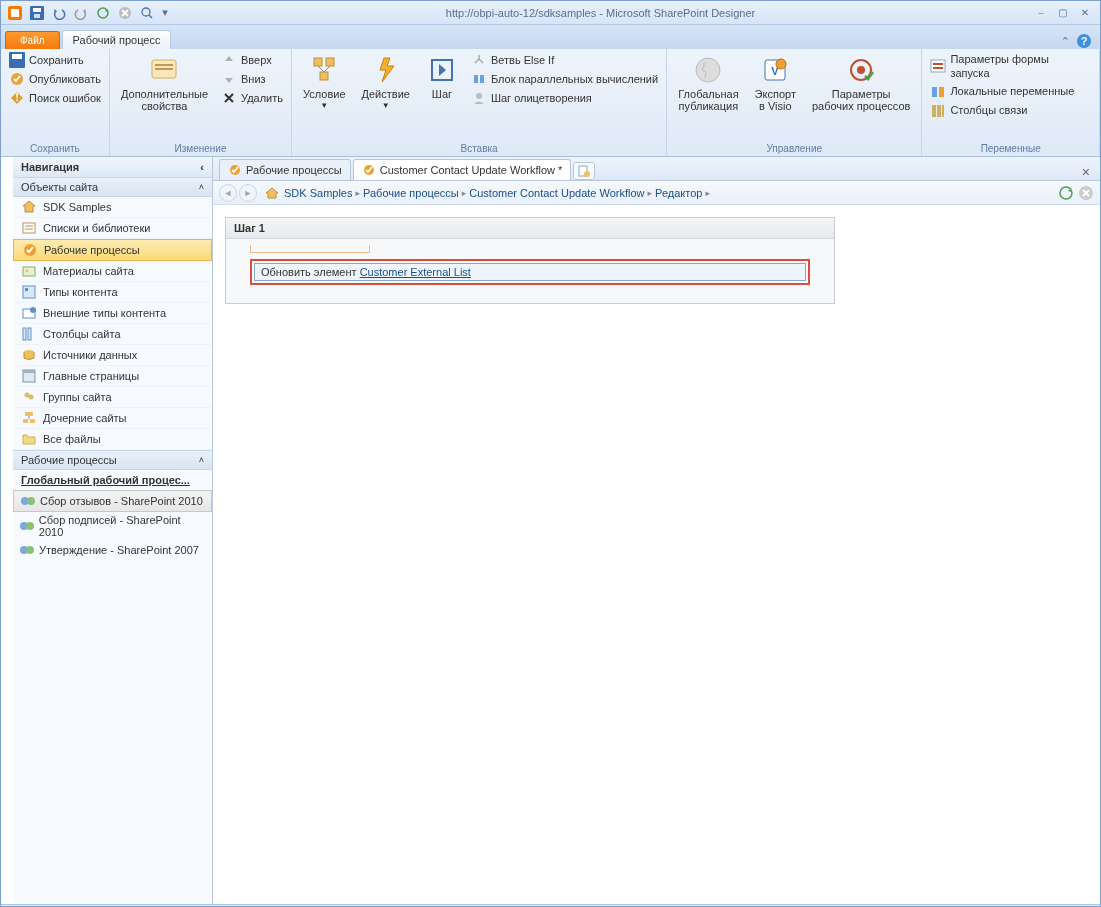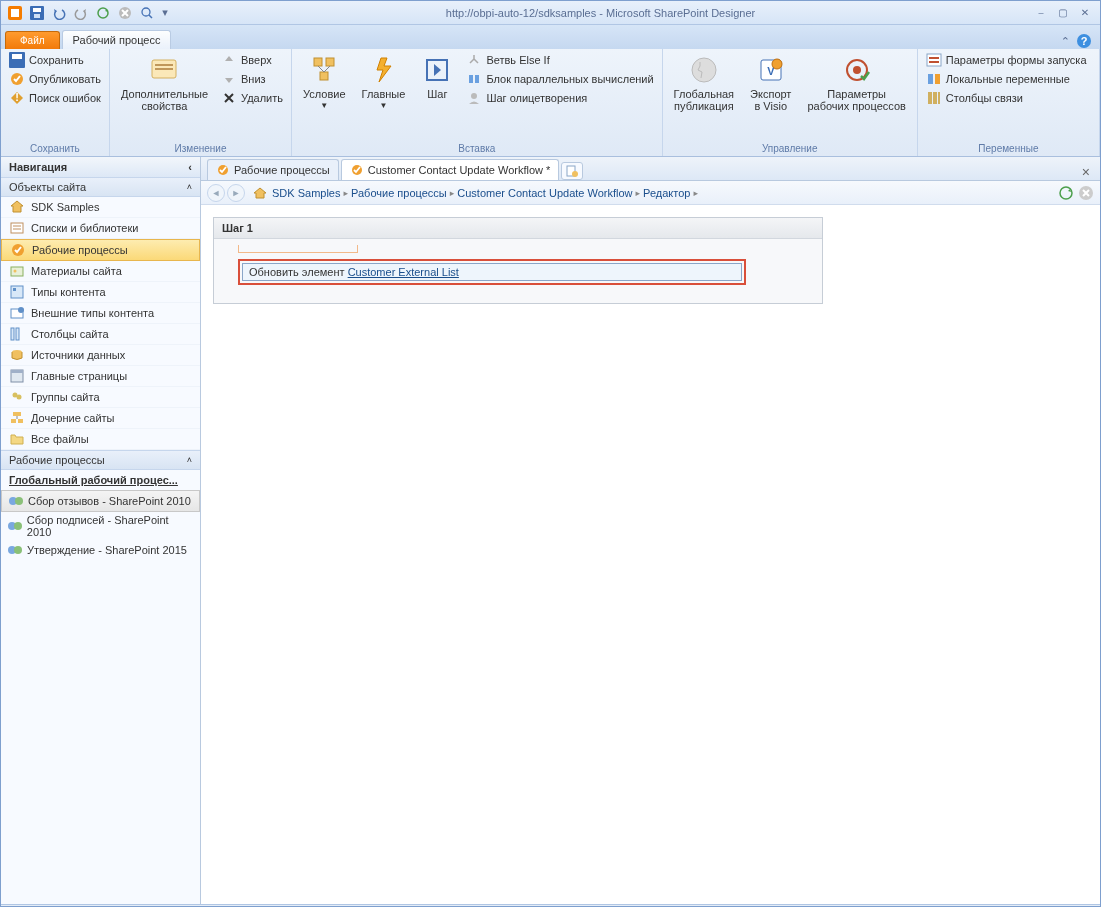--- a/index.html
+++ b/index.html
@@ -18,21 +18,21 @@
 .ribbon{height:108px;background:linear-gradient(to bottom,#eef4fb,#dfe9f6);border-bottom:1px solid #a9bfde;display:flex;}
 .rgroup{border-right:1px solid #c6d6ec;display:flex;flex-direction:column;padding:2px 6px 0 6px;}
 .rgroup-body{flex:1;display:flex;align-items:flex-start;gap:6px;}
 .rgroup-label{text-align:center;font-size:10px;color:#5f7ba8;padding:2px 0;}
 .rbtn{display:flex;flex-direction:column;align-items:center;gap:2px;padding:2px 4px;text-align:center;line-height:1.1;border:1px solid transparent;border-radius:2px;}
 .rbtn .ic{width:32px;height:32px;display:flex;align-items:center;justify-content:center;}
 .rsmall{display:flex;align-items:center;gap:4px;padding:1px 2px;line-height:1.3;}
 .rsmall .ic{width:16px;height:16px;display:flex;align-items:center;justify-content:center;}
 .rsmall.disabled{color:#a0a0a0;}
 .vstack{display:flex;flex-direction:column;gap:1px;}
-.main{display:flex;height:calc(100% - 24px - 24px - 88px - 22px);}
+.main{display:flex;height:calc(100% - 24px - 24px - 88px - 22px);margin-left:12px;}
 .nav{width:200px;border-right:1px solid #b8c9df;background:#f7faff;display:flex;flex-direction:column;}
 .nav-header{background:linear-gradient(to bottom,#f2f6fb,#dde8f6);padding:4px 8px;border-bottom:1px solid #c6d6ec;display:flex;align-items:center;justify-content:space-between;font-weight:bold;color:#3a5a8a;}
 .nav-sub{background:linear-gradient(to bottom,#e9f0fa,#d8e4f3);padding:3px 8px;border-bottom:1px solid #c6d6ec;display:flex;align-items:center;justify-content:space-between;}
 .nav-list{flex:0 0 auto;}
 .nav-item{display:flex;align-items:center;gap:6px;padding:2px 8px;border-bottom:1px solid #eef3fa;}
 .nav-item.selected{background:linear-gradient(to bottom,#fdecb0,#fbd978);border:1px solid #e8b64e;}
 .nav-item .nic{width:16px;height:16px;display:flex;align-items:center;justify-content:center;}
 .wf-section{border-top:1px solid #c6d6ec;}
 .wf-header{font-weight:bold;padding:4px 8px;white-space:nowrap;overflow:hidden;text-overflow:ellipsis;text-decoration:underline;}
 .wf-item{display:flex;align-items:center;gap:4px;padding:2px 6px;}
@@ -45,21 +45,21 @@
 .close-x{margin-left:auto;color:#666;font-size:14px;padding:0 4px;}
 .breadcrumb{height:24px;background:linear-gradient(to bottom,#f6f9fd,#e9f0fa);border-bottom:1px solid #d0dced;display:flex;align-items:center;padding:0 6px;gap:2px;}
 .bc-btn{width:18px;height:18px;border:1px solid #c6d6ec;border-radius:50%;display:flex;align-items:center;justify-content:center;background:#f0f5fb;color:#9ab;font-size:9px;}
 .bc-item{color:#1a4e8c;padding:0 3px;}
 .bc-sep{color:#888;font-size:9px;}
 .canvas{flex:1;background:#fff;padding:12px 12px;overflow:auto;}
 .step-box{width:610px;border:1px solid #c6cdd6;background:#f7f8fa;}
 .step-title{background:linear-gradient(to bottom,#f4f5f7,#e5e8ec);padding:4px 8px;font-weight:bold;border-bottom:1px solid #d2d7de;}
 .step-body{padding:20px 16px 18px 24px;position:relative;}
 .action-row{border:2px solid #d94f3a;padding:2px;display:inline-block;}
-.action-inner{border:1px solid #8aa6c8;background:#eef5fc;padding:2px 6px;width:500px;}
+.action-inner{border:1px solid #8aa6c8;background:#eef5fc;padding:2px 6px;width:552px;}
 .action-link{color:#1a4e8c;text-decoration:underline;}
 .insert-marker{position:absolute;top:6px;left:24px;width:120px;height:8px;border:1px solid #f2b989;border-top:none;}
 .statusbar{height:22px;background:linear-gradient(to bottom,#e4ecf7,#d1def0);border-top:1px solid #b0c6e4;display:flex;align-items:center;padding:0 6px;}
 svg{display:block;}
 </style>
 </head>
 <body>
 
 <div class="titlebar">
   <div class="qat">
@@ -219,21 +219,21 @@
           </span>
           <span>Условие</span>
           <span style="font-size:8px;">▼</span>
         </div>
       <div class="rbtn">
           <span class="ic">
             <svg width="32" height="32">
               <path d="M14 4 L10 16 L16 16 L12 28 L24 12 L17 12 L20 4 Z" fill="#f4b030" stroke="#d08000"></path>
             </svg>
           </span>
-          <span>Главные</span>
+          <span>Действие</span>
           <span style="font-size:8px;">▼</span>
         </div>
       <div class="rbtn">
           <span class="ic">
             <svg width="32" height="32">
               <rect x="6" y="6" width="20" height="20" fill="none" stroke="#4672b5" stroke-width="2"></rect>
               <path d="M13 10 L20 16 L13 22 Z" fill="#4672b5"></path>
             </svg>
           </span>
           <span>Шаг</span>
@@ -484,21 +484,21 @@
             <circle cx="5" cy="8" r="4" fill="#7aa8e0"></circle>
             <circle cx="11" cy="8" r="4" fill="#8ac078"></circle>
           </svg>
           <span>Сбор подписей - SharePoint 2010</span>
         </div>
         <div class="wf-item">
           <svg width="16" height="16">
             <circle cx="5" cy="8" r="4" fill="#7aa8e0"></circle>
             <circle cx="11" cy="8" r="4" fill="#8ac078"></circle>
           </svg>
-          <span>Утверждение - SharePoint 2015</span>
+          <span>Утверждение - SharePoint 2007</span>
         </div>
       </div>
   </div>
 
   <div class="content">
     <div class="doctabs">
       <div id="doctabs-container" style="display:flex;">
           <div class="doctab">
             <svg width="14" height="14">
               <circle cx="7" cy="7" r="5" fill="#f0a030"></circle>

